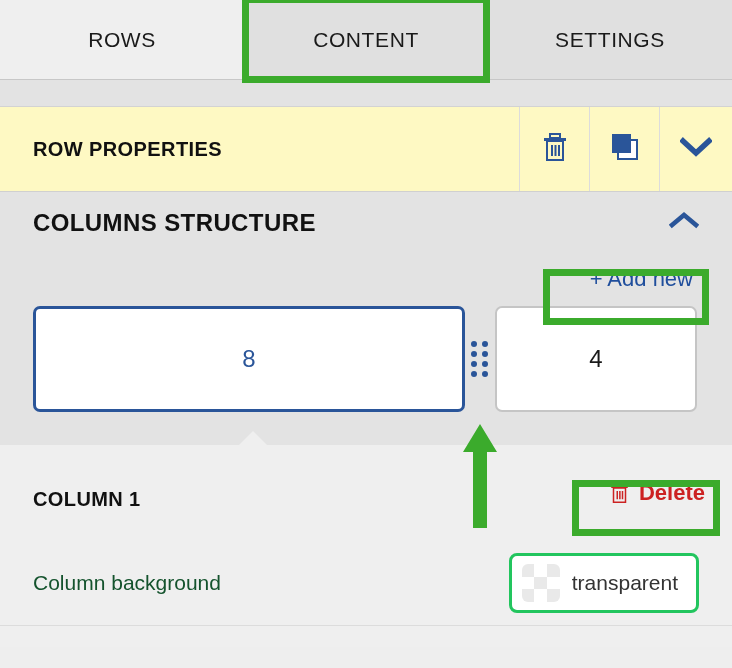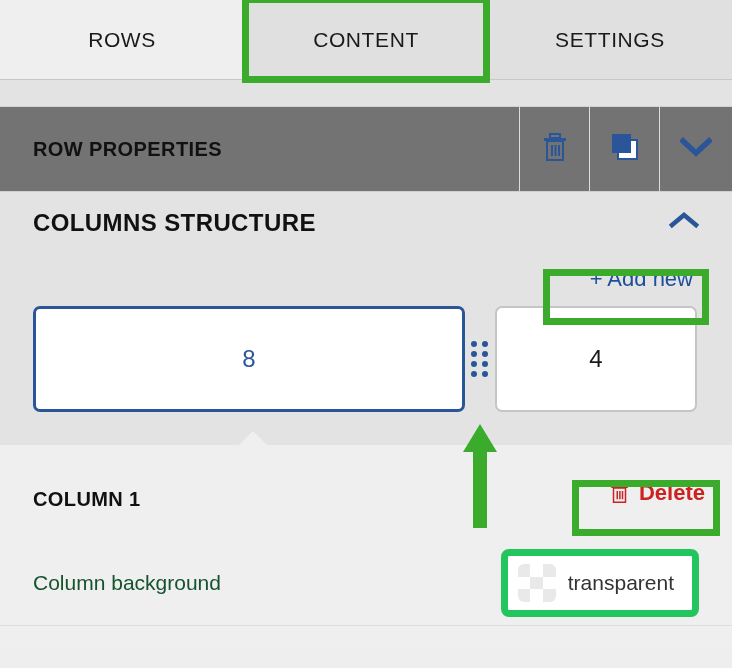--- a/index.html
+++ b/index.html
@@ -63,21 +63,21 @@
     height: 26px;
     background: #e3e3e3;
     border-bottom: 1px solid #d3d3d3;
   }
 
   
   .row-props {
     display: flex;
     align-items: stretch;
     height: 84px;
-    background: #737373;
+    background: #fef9c3;
     border-bottom: 1px solid #d0d0d0;
   }
   .row-props-title {
     flex: 1 1 auto;
     display: flex;
     align-items: center;
     padding-left: 33px;
     font-size: 20px;
     font-weight: bold;
     letter-spacing: 0.4px;
@@ -283,21 +283,21 @@
   .bg-label {
     flex: 1 1 auto;
     font-size: 21px;
     color: #14532d;
   }
   .swatch-btn {
     display: flex;
     align-items: center;
     gap: 12px;
     background: #ffffff;
-    border: 7px solid #22c55e;
+    border: 3px solid #22c55e;
     border-radius: 8px;
     padding: 8px 18px 8px 10px;
     cursor: pointer;
     font-family: "Liberation Sans", sans-serif;
   }
   .checker {
     width: 38px;
     height: 38px;
     border-radius: 6px;
     display: grid;

